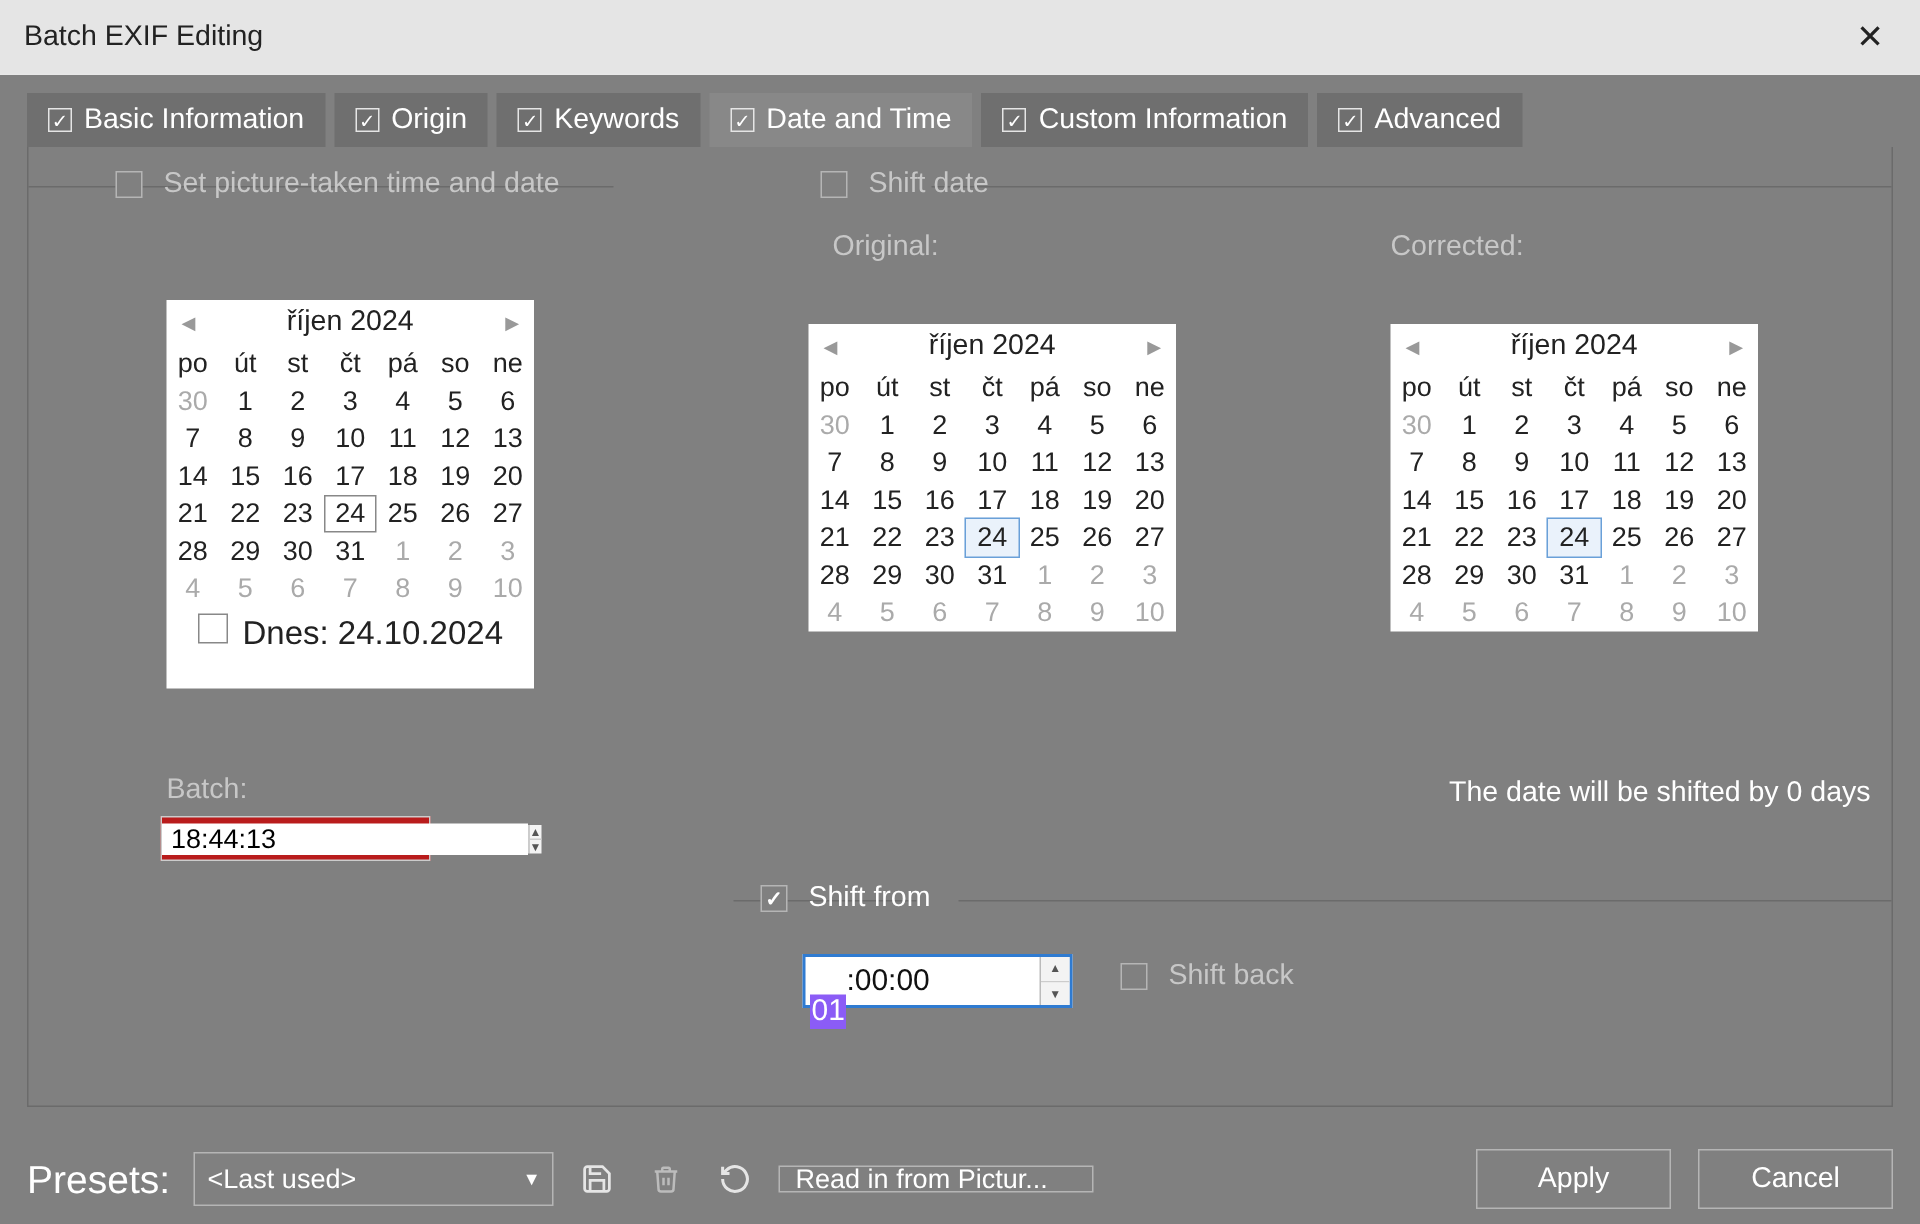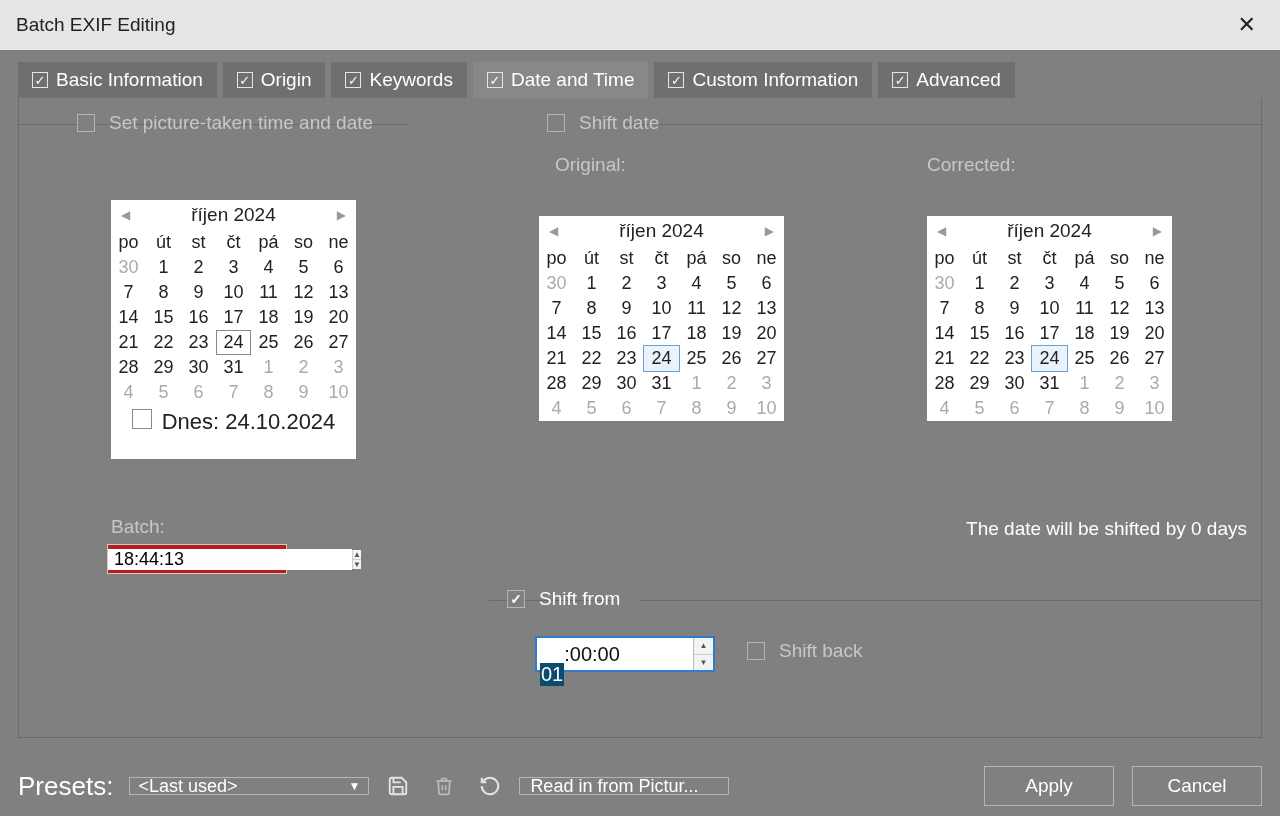--- a/index.html
+++ b/index.html
@@ -34,27 +34,27 @@
   
   .cal-shift { width:245px; }
   
   .spinbox { display:flex; background:#b91c1c; height:30px; width:180px; align-items:center; border:1px solid #ccc; }
   .spinbox input { border:none; outline:none; font-size:18px; padding:0 6px; flex:1; font-family:inherit; }
   .spin-btns { width:20px; display:flex; flex-direction:column; border-left:1px solid #ccc; }
   .spin-btn { flex:1; display:flex; align-items:center; justify-content:center; font-size:8px; color:#555; background:#f3f3f3; cursor:pointer; border-bottom:1px solid #ccc;}
   .spin-btn:last-child{border-bottom:none;}
   
   .shift-time { border:2px solid #2f7bd1; width:180px; height:36px; display:flex; background:#fff; align-items:center; position:relative; }
-  .shift-time .seg-hi { background:#0c4a6e; color:#fff; padding:0 1px; font-size:20px; margin-left:3px;margin-top:40px;}
+  .shift-time .seg-hi { background:#8b5cf6; color:#fff; padding:0 1px; font-size:20px; margin-left:3px;margin-top:40px;}
   .shift-time .seg-rest { color:#111; font-size:20px; }
   .shift-time .spin-btns { position:absolute; right:0; top:0; bottom:0; width:20px; border-left:1px solid #bbb;}
   
   .bottombar { position:absolute; left:0; right:0; bottom:0; height:60px; display:flex; align-items:center; padding:0 18px; gap:12px; }
   .presets-lbl { color:#fff; font-size:26px; margin-right:4px;}
-  .presets-select { width:240px; height:18px; background:#808080; border:1px solid #b5b5b5; display:flex; align-items:center; justify-content:space-between; padding:0 8px; color:#fff; font-size:18px; cursor:pointer;}
+  .presets-select { width:240px; height:36px; background:#808080; border:1px solid #b5b5b5; display:flex; align-items:center; justify-content:space-between; padding:0 8px; color:#fff; font-size:18px; cursor:pointer;}
   .iconbtn { width:34px; height:34px; display:flex; align-items:center; justify-content:center; color:#e5e5e5; cursor:pointer; font-size:20px;}
   .readin-btn { height:18px; border:1px solid #b5b5b5; padding:0 10px; color:#fff; font-size:18px; display:flex; align-items:center; cursor:pointer; width:210px; overflow:hidden; white-space:nowrap; }
   .right-btns { margin-left:auto; display:flex; gap:18px;}
   .btn { width:130px; height:40px; border:1px solid #b5b5b5; display:flex; align-items:center; justify-content:center; color:#fff; font-size:19px; cursor:pointer;}
   .muted-label { color:#c7c7c7; font-size:19px; }
   .info-text { color:#ffffff; font-size:19px; }
 
   
   .pos { position:absolute; }
 </style>

